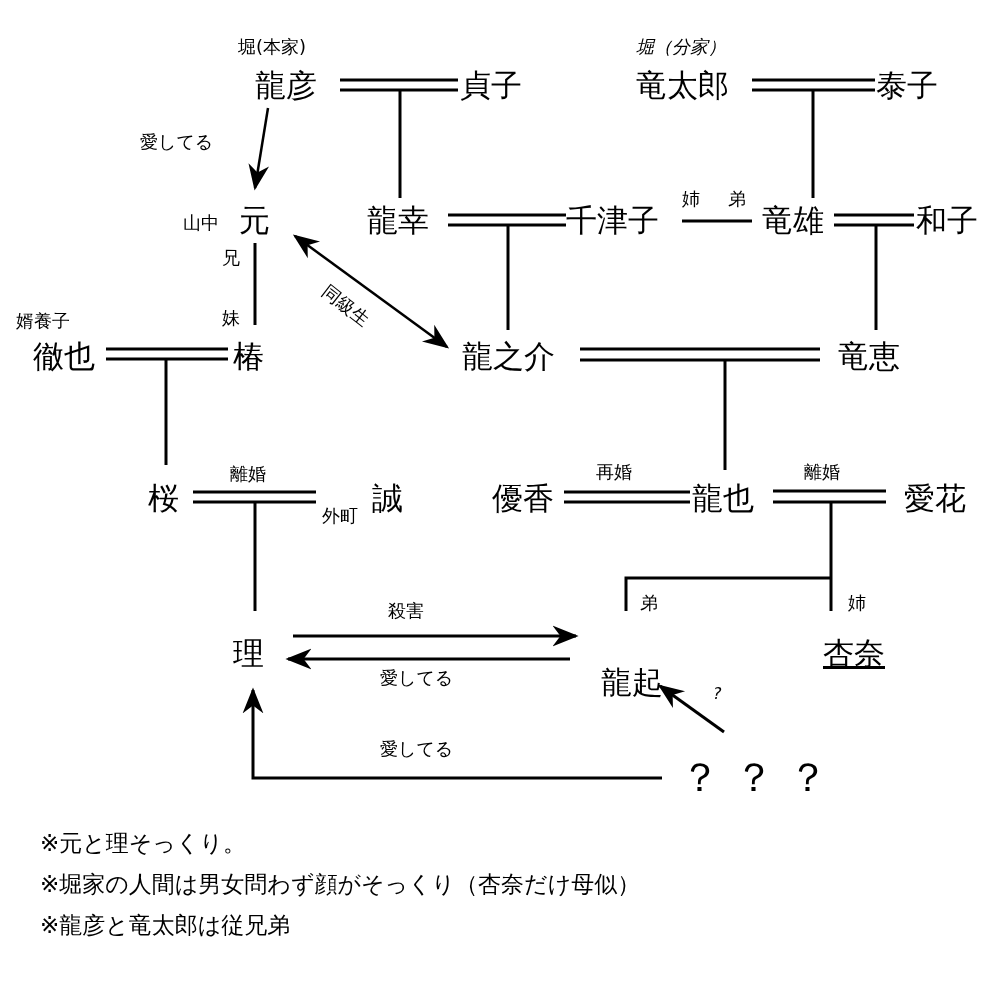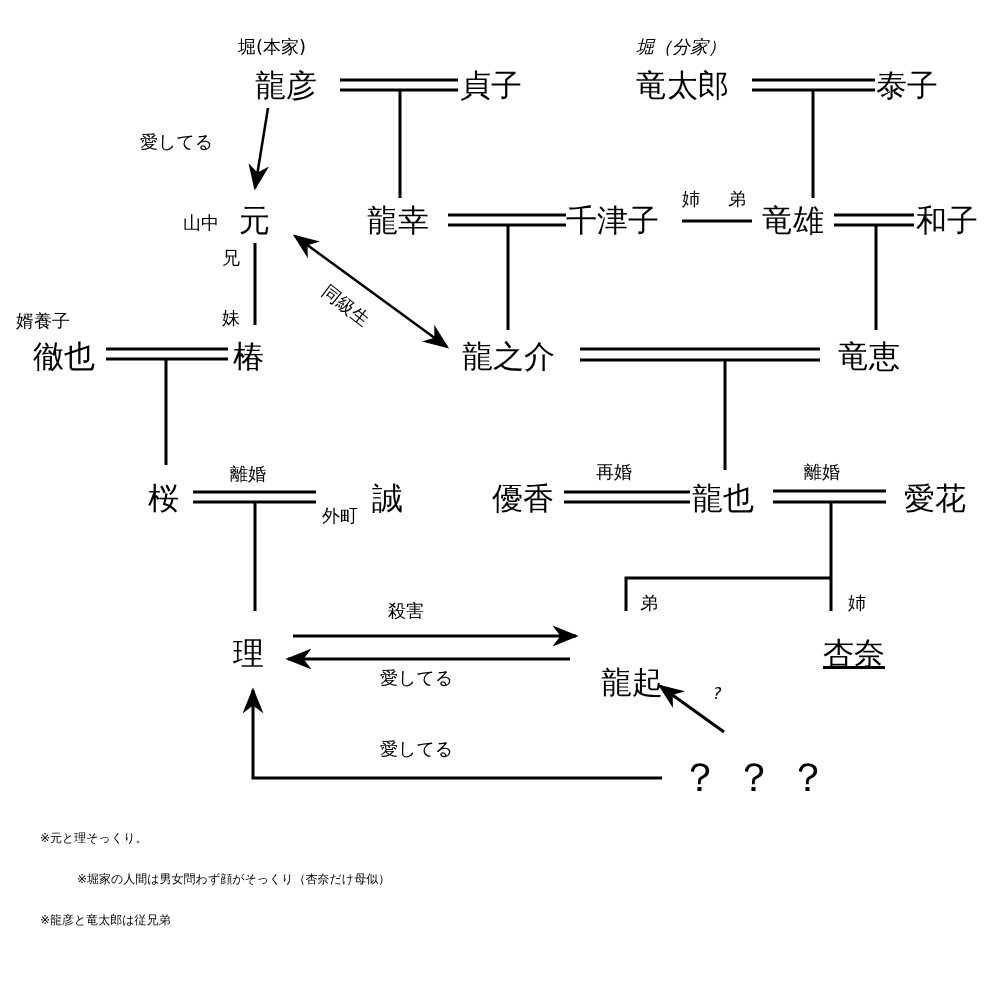--- a/index.html
+++ b/index.html
@@ -2,21 +2,21 @@
 <html><head>
 <meta charset="utf-8">
 <style>
   html, body { margin:0; padding:0; background:#ffffff; }
   body { width:1000px; height:1000px; position:relative; overflow:hidden;
          font-family:"DejaVu Sans", "Liberation Sans", sans-serif; color:#000; }
   svg#lines { position:absolute; left:0; top:0; }
   .t { position:absolute; white-space:nowrap; line-height:1; }
   .name { font-size:31px; }
   .small { font-size:18px; }
-  .note { font-size:12px; left:40px; }
+  .note { font-size:23px; left:40px; }
   .qs { font-size:40px; letter-spacing:14px; }
   .rot { transform:rotate(38deg); transform-origin:left top; }
 </style>
 </head>
 <body>
 
 <svg id="lines" width="1000" height="1000" viewBox="0 0 1000 1000">
   <defs>
     <marker id="ah" viewBox="0 0 10 10" refX="9" refY="5" markerWidth="8" markerHeight="8" orient="auto-start-reverse" markerUnits="userSpaceOnUse">
       <path d="M0,0 L10,5 L0,10 L3,5 Z" fill="#000"></path>
@@ -137,14 +137,14 @@
 <div class="t small" style="left:596px;top:463px;">再婚</div>
 <div class="t small" style="left:804px;top:463px;">離婚</div>
 <div class="t small" style="left:640px;top:594px;">弟</div>
 <div class="t small" style="left:848px;top:594px;">姉</div>
 <div class="t small" style="left:388px;top:602px;">殺害</div>
 <div class="t small" style="left:380px;top:669px;">愛してる</div>
 <div class="t small" style="left:380px;top:740px;">愛してる</div>
 <div class="t" style="left:713px;top:686px;font-size:16px;font-style:italic;">?</div>
 
 <div class="t note" style="top:832px;">※元と理そっくり。</div>
-<div class="t note" style="top:873px;margin-left:37px;">※堀家の人間は男女問わず顔がそっくり（杏奈だけ母似）</div>
+<div class="t note" style="top:873px;">※堀家の人間は男女問わず顔がそっくり（杏奈だけ母似）</div>
 <div class="t note" style="top:914px;">※龍彦と竜太郎は従兄弟</div>
 
 </body></html>

